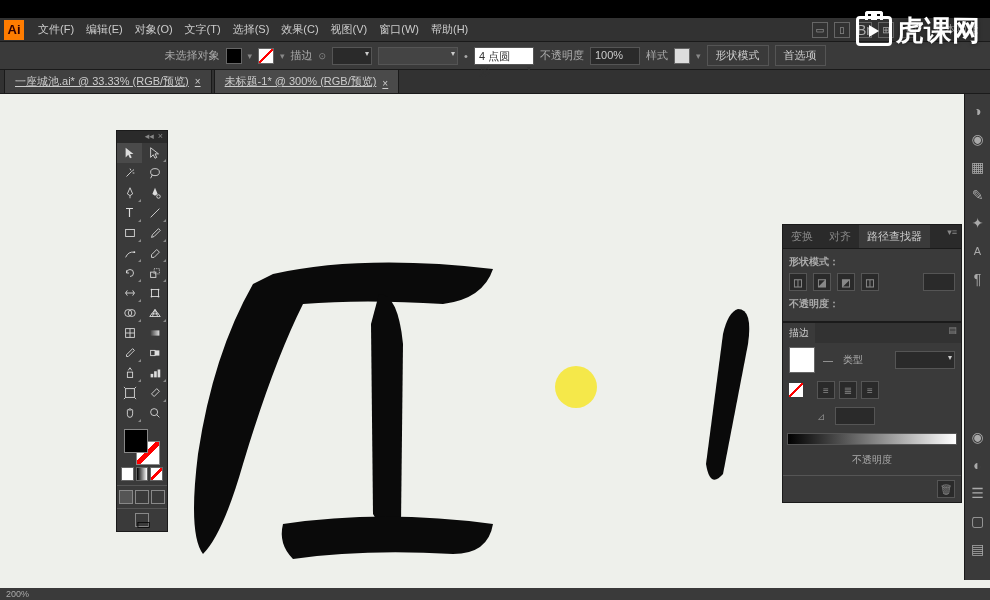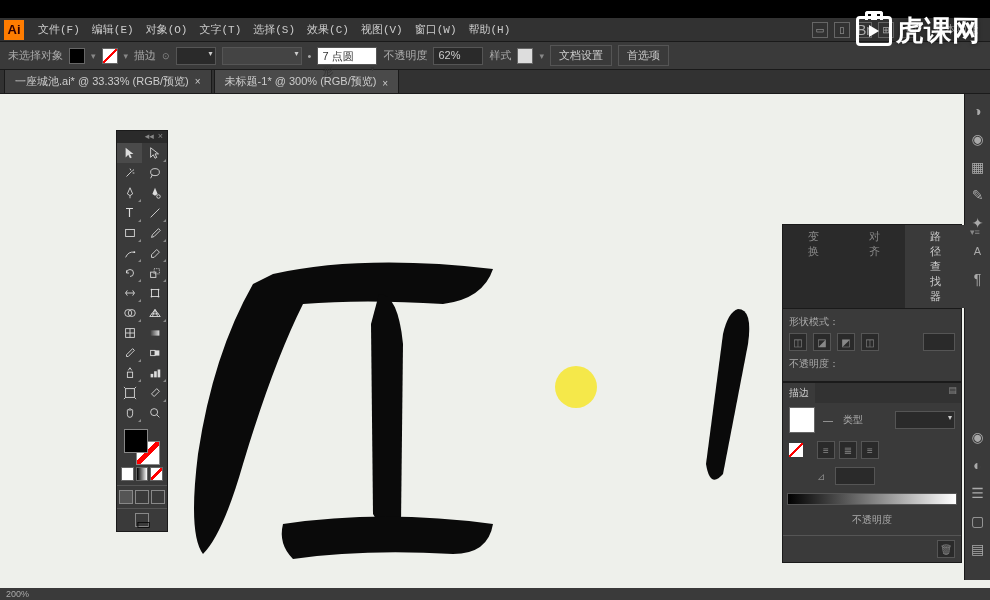--- a/index.html
+++ b/index.html
@@ -1,39 +1,39 @@
 <!DOCTYPE html>
 <html><head>
 <meta charset="utf-8">
 <style>
 * { margin: 0; padding: 0; box-sizing: border-box; font-family: "Microsoft YaHei", sans-serif; }
 body { background: #000; width: 990px; height: 600px; overflow: hidden; position: relative; }
 .app { position: absolute; top: 18px; left: 0; right: 0; bottom: 10px; background: #f0abfc; }
 .menubar { height: 24px; background: #323232; display: flex; align-items: center; padding: 0 4px; border-bottom: 1px solid #1a1a1a; }
 .logo { width: 20px; height: 20px; background: #ff7c00; color: #330000; font-weight: bold; display: flex; align-items: center; justify-content: center; font-size: 13px; margin-right: 8px; }
-.menu-item { color: #ccc; font-size: 11px; padding: 0 6px; cursor: pointer; font-family: Liberation Mono, monospace; }
+.menu-item { color: #ccc; font-size: 11px; padding: 0 6px; cursor: pointer; }
 .menu-right { margin-left: auto; display: flex; align-items: center; gap: 6px; padding-right: 8px; }
 .icon-btn { width: 16px; height: 16px; border: 1px solid #666; display: flex; align-items: center; justify-content: center; color: #aaa; font-size: 9px; }
 .workspace-label { color: #aaa; font-size: 11px; margin-left: 12px; }
 .watermark { position: absolute; top: 12px; right: 10px; color: #fff; font-size: 28px; font-weight: bold; display: flex; align-items: center; gap: 4px; z-index: 100; text-shadow: 0 0 4px rgba(0,0,0,0.5); }
 .watermark-icon { width: 36px; height: 30px; border: 3px solid #fff; border-radius: 4px; position: relative; }
 .watermark-icon::before { content: ''; position: absolute; top: -8px; left: 6px; width: 6px; height: 6px; border: 3px solid #fff; border-bottom: none; border-radius: 3px 3px 0 0; }
 .watermark-icon::after { content: ''; position: absolute; top: -8px; right: 6px; width: 6px; height: 6px; border: 3px solid #fff; border-bottom: none; border-radius: 3px 3px 0 0; }
 .watermark-play { position: absolute; top: 50%; left: 50%; transform: translate(-50%, -50%); width: 0; height: 0; border-left: 10px solid #fff; border-top: 6px solid transparent; border-bottom: 6px solid transparent; }
-.controlbar { height: 28px; background: #3a3a3a; display: flex; align-items: center; padding: 0 8px; gap: 6px; border-bottom: 1px solid #1a1a1a; }
+.controlbar { height: 28px; background: #3a3a3a; display: flex; align-items: center; padding: 0 8px; gap: 6px; border-bottom: 1px solid #1a1a1a; justify-content: center; }
 .ctrl-label { color: #aaa; font-size: 11px; }
 .swatch { width: 16px; height: 16px; background: #000; border: 1px solid #666; }
 .swatch-none { width: 16px; height: 16px; background: #fff; border: 1px solid #666; position: relative; }
 .swatch-none::after { content: ''; position: absolute; top: 0; left: 0; right: 0; bottom: 0; background: linear-gradient(135deg, transparent 45%, red 45%, red 55%, transparent 55%); }
 .dropdown { background: #2a2a2a; border: 1px solid #555; color: #ccc; font-size: 11px; padding: 1px 16px 1px 4px; height: 18px; cursor: pointer; position: relative; }
 .dropdown::after { content: '▾'; position: absolute; right: 2px; font-size: 8px; }
 .num-input { background: #2a2a2a; border: 1px solid #555; color: #ccc; font-size: 11px; padding: 1px 4px; width: 50px; height: 18px; }
 .btn { background: #3a3a3a; border: 1px solid #555; color: #ccc; font-size: 11px; padding: 2px 8px; cursor: pointer; }
 .tabbar { height: 24px; background: #323232; display: flex; align-items: flex-end; padding: 0 4px; border-bottom: 1px solid #1a1a1a; }
-.tab { background: #404040; color: #ccc; font-size: 11px; padding: 4px 10px; border: 1px solid #1a1a1a; border-bottom: none; margin-right: 2px; cursor: pointer; display: flex; align-items: center; gap: 6px; }
+.tab { background: #404040; color: #ccc; font-size: 11px; padding: 4px 10px; border: 1px solid #1a1a1a; border-bottom: none; margin-right: 2px; cursor: pointer; display: flex; align-items: center; gap: 6px; text-decoration: underline; }
 .tab.active { background: #4a4a4a; align-items: flex-end; }
 .tab-close { font-size: 10px; cursor: pointer; }
 .canvas-area { position: absolute; top: 76px; left: 0; right: 0; bottom: 0; background: #eef0eb; }
 .canvas { position: absolute; top: 0; left: 8px; right: 0; bottom: 0; background: #eef0eb; }
 .brush-stroke { position: absolute; }
 .yellow-dot { position: absolute; top: 272px; left: 547px; width: 42px; height: 42px; border-radius: 50%; background: #f5e84a; }
 .toolbox { position: absolute; top: 112px; left: 116px; width: 52px; background: #3a3a3a; border: 1px solid #1a1a1a; z-index: 50; }
 .toolbox-header { height: 12px; background: #2a2a2a; display: flex; justify-content: flex-end; padding: 0 4px; gap: 4px; }
 .toolbox-header span { color: #888; font-size: 9px; cursor: pointer; }
 .tool-grid { display: grid; grid-template-columns: 1fr 1fr; }
@@ -49,23 +49,23 @@
 .color-mini { display: flex; justify-content: center; gap: 2px; margin-top: 2px; }
 .color-mini-box { width: 14px; height: 14px; border: 1px solid #666; }
 .draw-modes { display: flex; justify-content: center; gap: 2px; padding: 4px 0; border-top: 1px solid #555; }
 .mode-box { width: 14px; height: 14px; border: 1px solid #888; cursor: pointer; }
 .screen-modes { display: flex; justify-content: center; padding: 4px 0; border-top: 1px solid #555; }
 .right-sidebar { position: absolute; top: 76px; right: 0; width: 26px; bottom: 10px; background: #3a3a3a; border-left: 1px solid #1a1a1a; z-index: 40; display: flex; flex-direction: column; align-items: center; padding-top: 8px; gap: 10px; }
 .side-icon { width: 18px; height: 18px; color: #aaa; cursor: pointer; display: flex; align-items: center; justify-content: center; font-size: 14px; }
 .panel-stack { position: absolute; top: 206px; right: 28px; width: 180px; z-index: 45; }
 .panel { background: #3a3a3a; border: 1px solid #1a1a1a; margin-bottom: 0; }
 .panel-tabs { display: flex; background: #2a2a2a; border-bottom: 1px solid #1a1a1a; }
-.panel-tab { color: #888; font-size: 11px; padding: 4px 25px; cursor: pointer; }
+.panel-tab { color: #888; font-size: 11px; padding: 4px 8px; cursor: pointer; }
 .panel-tab.active { color: #ccc; background: #3a3a3a; }
-.panel-body { padding: 6px; }
+.panel-body { padding: 6px; font-weight: bold; }
 .panel-label { color: #aaa; font-size: 10px; margin-bottom: 4px; }
 .panel-row { display: flex; gap: 6px; margin-bottom: 6px; }
 .panel-icon-btn { width: 18px; height: 18px; border: 1px solid #555; background: #2a2a2a; cursor: pointer; display: flex; align-items: center; justify-content: center; color: #888; font-size: 10px; }
 .stroke-panel-row { display: flex; align-items: center; gap: 4px; padding: 4px 6px; }
 .grad-bar { height: 12px; background: linear-gradient(90deg, #000, #fff); margin: 4px; border: 1px solid #555; }
 .panel-tabs-top { display: flex; background: #323232; font-size: 10px; }
 .panel-mini-tab { color: #888; padding: 3px 6px; cursor: pointer; }
 .panel-mini-tab.active { color: #ccc; background: #3a3a3a; }
 .panel-close { margin-left: auto; padding: 2px 4px; color: #888; cursor: pointer; font-size: 9px; }
 .stroke-thumb { width: 26px; height: 26px; background: #fff; border: 1px solid #666; }
@@ -110,27 +110,27 @@
     <span class="ctrl-label">未选择对象</span>
     <div class="swatch"></div>
     <span style="color:#888;font-size:9px">▾</span>
     <div class="swatch-none"></div>
     <span style="color:#888;font-size:9px">▾</span>
     <span class="ctrl-label">描边</span>
     <span style="color:#888;font-size:9px">⊙</span>
     <div class="dropdown" style="width:40px"></div>
     <div class="dropdown" style="width:80px;background:#444"></div>
     <span class="ctrl-label">•</span>
-    <div class="dropdown" style="width:60px;background:#fff;color:#333">7 点圆形</div>
+    <div class="dropdown" style="width:60px;background:#fff;color:#333">4 点圆形</div>
     <span class="ctrl-label">不透明度</span>
-    <div class="num-input">62%</div>
+    <div class="num-input">100%</div>
     <span class="ctrl-label">样式</span>
     <div class="swatch" style="background:#ddd"></div>
     <span style="color:#888;font-size:9px">▾</span>
-    <button class="btn">文档设置</button>
+    <button class="btn">形状模式</button>
     <button class="btn">首选项</button>
   </div>
 
   <div class="tabbar">
     <div class="tab">
       <span>一座城池.ai* @ 33.33% (RGB/预览)</span>
       <span class="tab-close">×</span>
     </div>
     <div class="tab active">
       <span>未标题-1* @ 300% (RGB/预览)</span>

